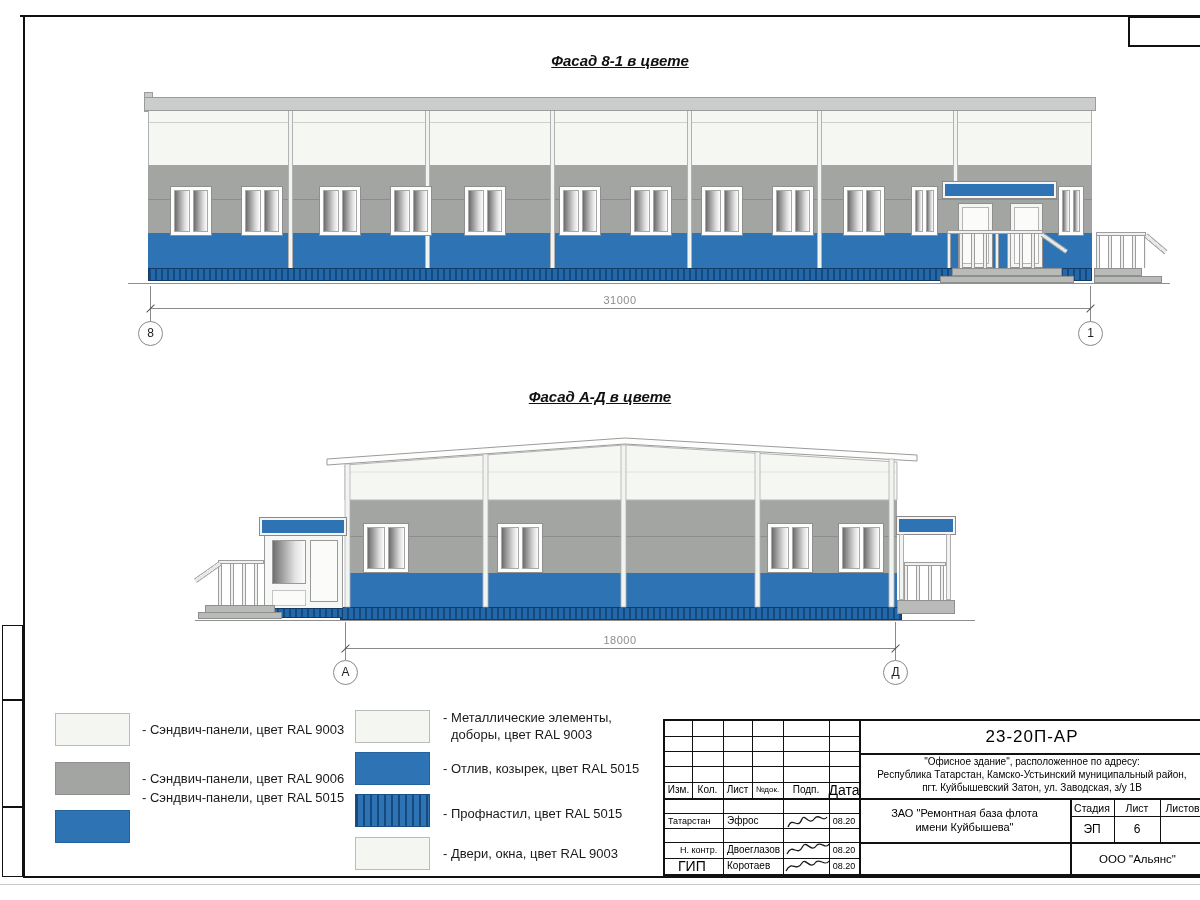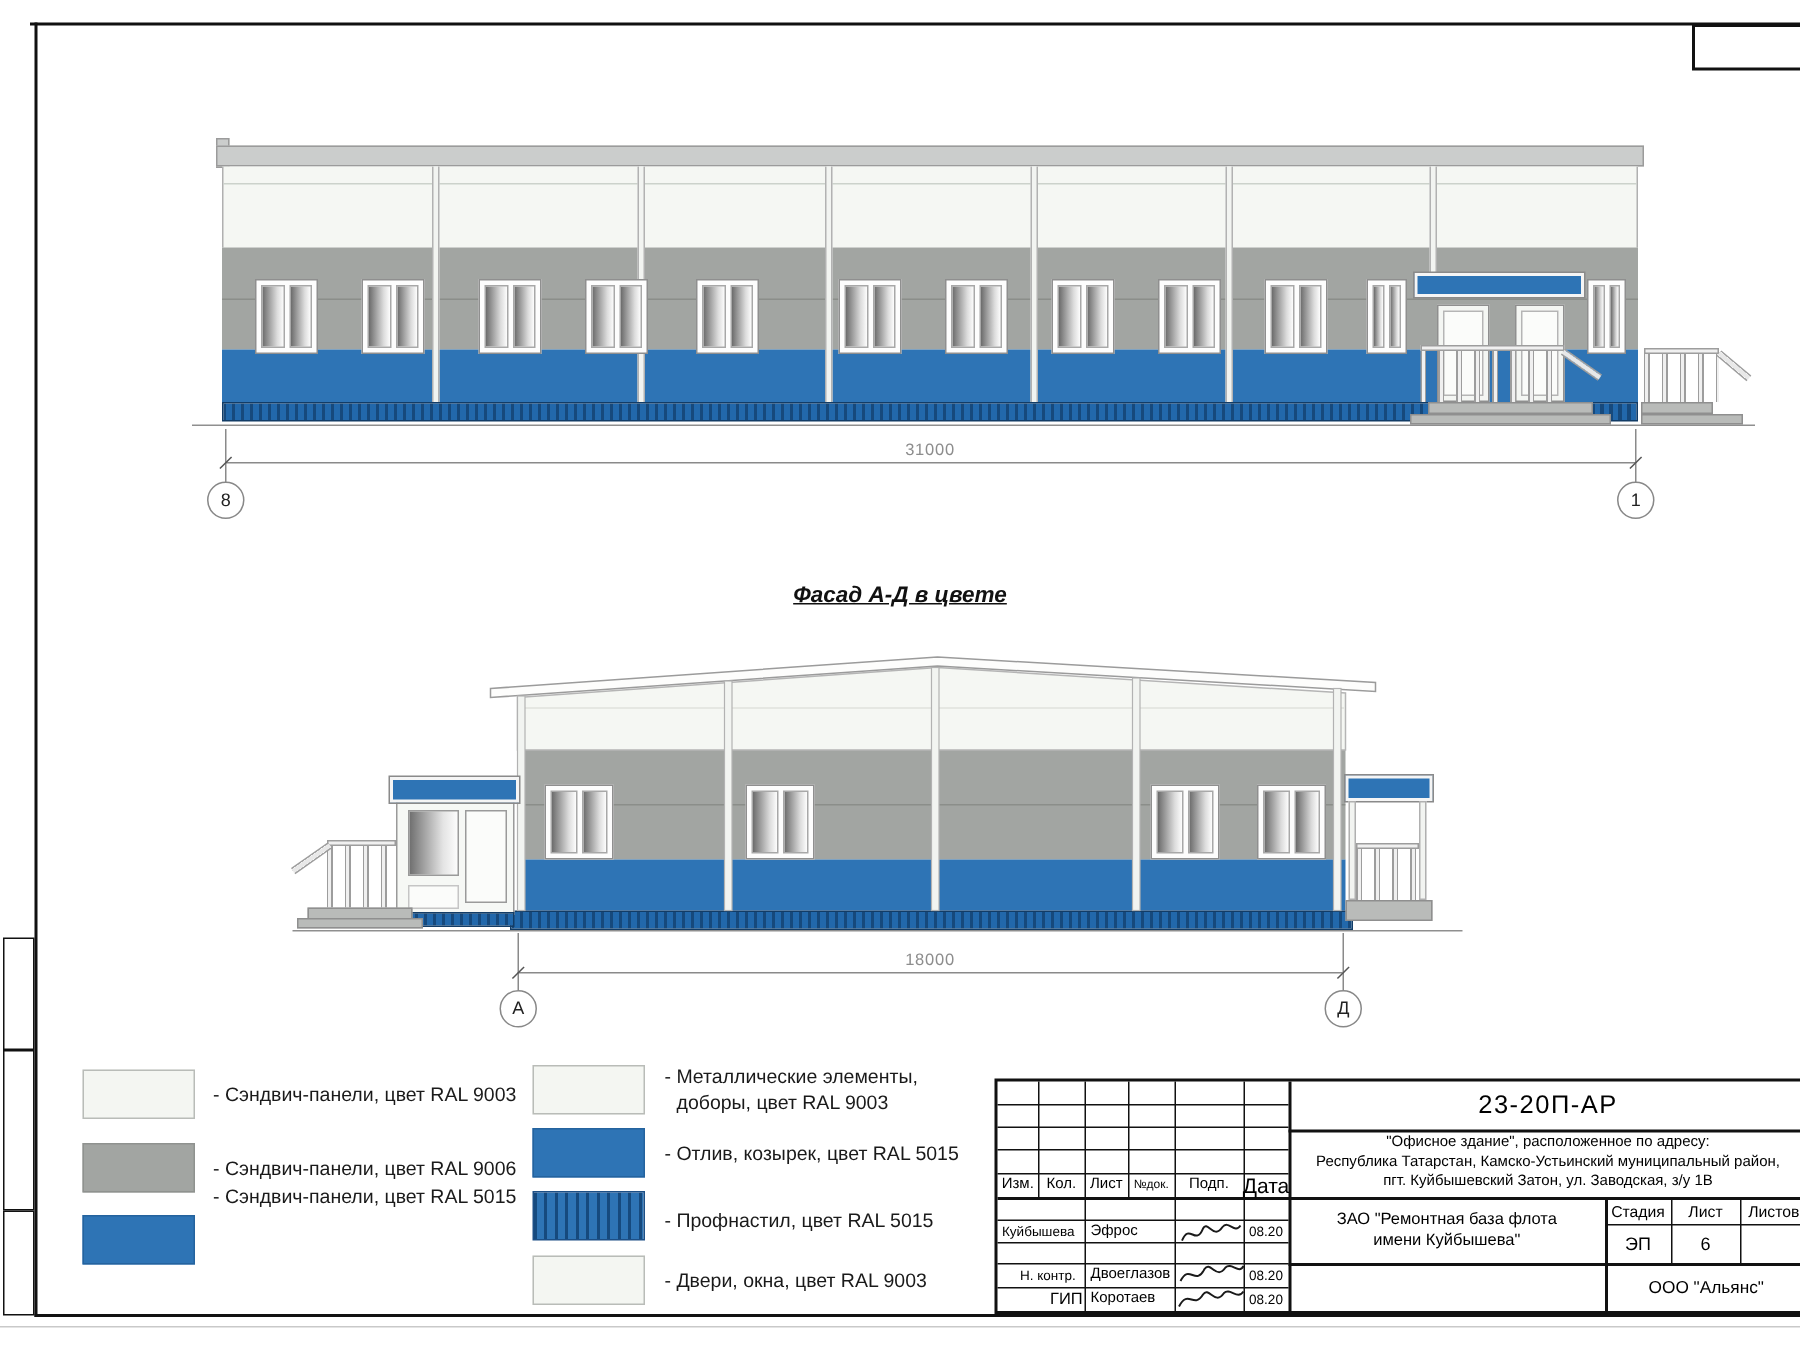--- a/index.html
+++ b/index.html
@@ -63,20 +63,21 @@
 
   <div class="ln" style="left:20px;top:15px;width:1180px;height:2px;"></div>
   <div class="ln" style="left:23px;top:15px;width:1.5px;height:863px;"></div>
   <div class="ln" style="left:23px;top:876px;width:1177px;height:2px;"></div>
   <div class="a" style="left:0;top:884px;width:1200px;border-top:1px solid #c9c9c9;"></div>
   <div class="a" style="left:2px;top:625px;width:21px;height:75px;border:1px solid #111;"></div>
   <div class="a" style="left:2px;top:700px;width:21px;height:107px;border:1px solid #111;"></div>
   <div class="a" style="left:2px;top:807px;width:21px;height:70px;border:1px solid #111;"></div>
   <div class="a" style="left:1128px;top:16px;width:80px;height:31px;border:2px solid #111;"></div>
 
+  <div class="ftitle" style="left:450px;top:52px;width:340px;">Фасад 8-1 в цвете</div>
 
   <div>
     <div class="roofcap" style="left:144px;top:92px;width:9px;height:20px;"></div>
     <div class="roofcap" style="left:144px;top:97px;width:952px;height:14px;"></div>
     <div class="band white-band" style="left:148px;top:111px;width:944px;height:54px;"></div>
     <div class="joint-light" style="left:149px;top:122px;width:942px;"></div>
     <div class="band gray-band" style="left:148px;top:165px;width:944px;height:68px;"></div>
     <div class="joint" style="left:148px;top:199px;width:944px;"></div>
     <div class="band blue-band" style="left:148px;top:233px;width:944px;height:35px;"></div>
     <div class="profn" style="left:148px;top:268px;width:944px;height:13px;"></div>
@@ -286,27 +287,27 @@
     <div class="h" style="left:405px;top:95px;width:135px;"></div>
     <div class="h2" style="left:194px;top:121px;width:346px;"></div>
 
     <div class="cell" style="left:0;top:61px;width:27px;height:16px;font-size:10px;">Изм.</div>
     <div class="cell" style="left:27px;top:61px;width:31px;height:16px;font-size:10px;">Кол.</div>
     <div class="cell" style="left:58px;top:61px;width:29px;height:16px;font-size:10px;">Лист</div>
     <div class="cell" style="left:87px;top:61px;width:31px;height:16px;font-size:8px;">№док.</div>
     <div class="cell" style="left:118px;top:61px;width:46px;height:16px;font-size:10px;">Подп.</div>
     <div class="cell" style="left:164px;top:61px;width:30px;height:16px;font-size:14px;">Дата</div>
 
-    <div class="cell" style="left:1px;top:92px;width:57px;height:15px;justify-content:flex-start;padding-left:2px;font-size:9px;">Куйбышева</div>
+    <div class="cell" style="left:1px;top:92px;width:57px;height:15px;justify-content:flex-start;padding-left:2px;font-size:9px;">Татарстан</div>
     <div class="cell" style="left:59px;top:92px;width:59px;height:15px;justify-content:flex-start;padding-left:3px;font-size:10px;">Эфрос</div>
     <div class="cell" style="left:164px;top:92px;width:30px;height:15px;font-size:9px;">08.20</div>
     <div class="cell" style="left:1px;top:121px;width:57px;height:16px;justify-content:flex-start;padding-left:14px;font-size:9px;">Н. контр.</div>
     <div class="cell" style="left:59px;top:121px;width:59px;height:16px;justify-content:flex-start;padding-left:3px;font-size:10px;">Двоеглазов</div>
     <div class="cell" style="left:164px;top:121px;width:30px;height:16px;font-size:9px;">08.20</div>
-    <div class="cell" style="left:1px;top:137px;width:57px;height:16px;justify-content:flex-start;padding-left:2px;font-size:11px;margin-left:32px;">ГИП</div>
+    <div class="cell" style="left:1px;top:137px;width:57px;height:16px;justify-content:flex-start;padding-left:12px;font-size:14px;">ГИП</div>
     <div class="cell" style="left:59px;top:137px;width:59px;height:16px;justify-content:flex-start;padding-left:3px;font-size:10px;">Коротаев</div>
     <div class="cell" style="left:164px;top:137px;width:30px;height:16px;font-size:9px;">08.20</div>
 
     <svg class="sig" style="left:120px;top:90px;" width="44" height="22" viewBox="0 0 44 22">
       <path d="M3,16 C8,4 12,20 17,8 C20,2 24,16 30,7 C34,2 38,12 42,6" stroke="#1a1a1a" stroke-width="1.3" fill="none"></path>
     </svg>
     <svg class="sig" style="left:118px;top:119px;" width="48" height="20" viewBox="0 0 48 20">
       <path d="M4,14 C10,2 14,18 20,6 C24,0 28,14 34,5 C38,1 43,10 46,4" stroke="#1a1a1a" stroke-width="1.3" fill="none"></path>
     </svg>
     <svg class="sig" style="left:118px;top:135px;" width="48" height="20" viewBox="0 0 48 20">

